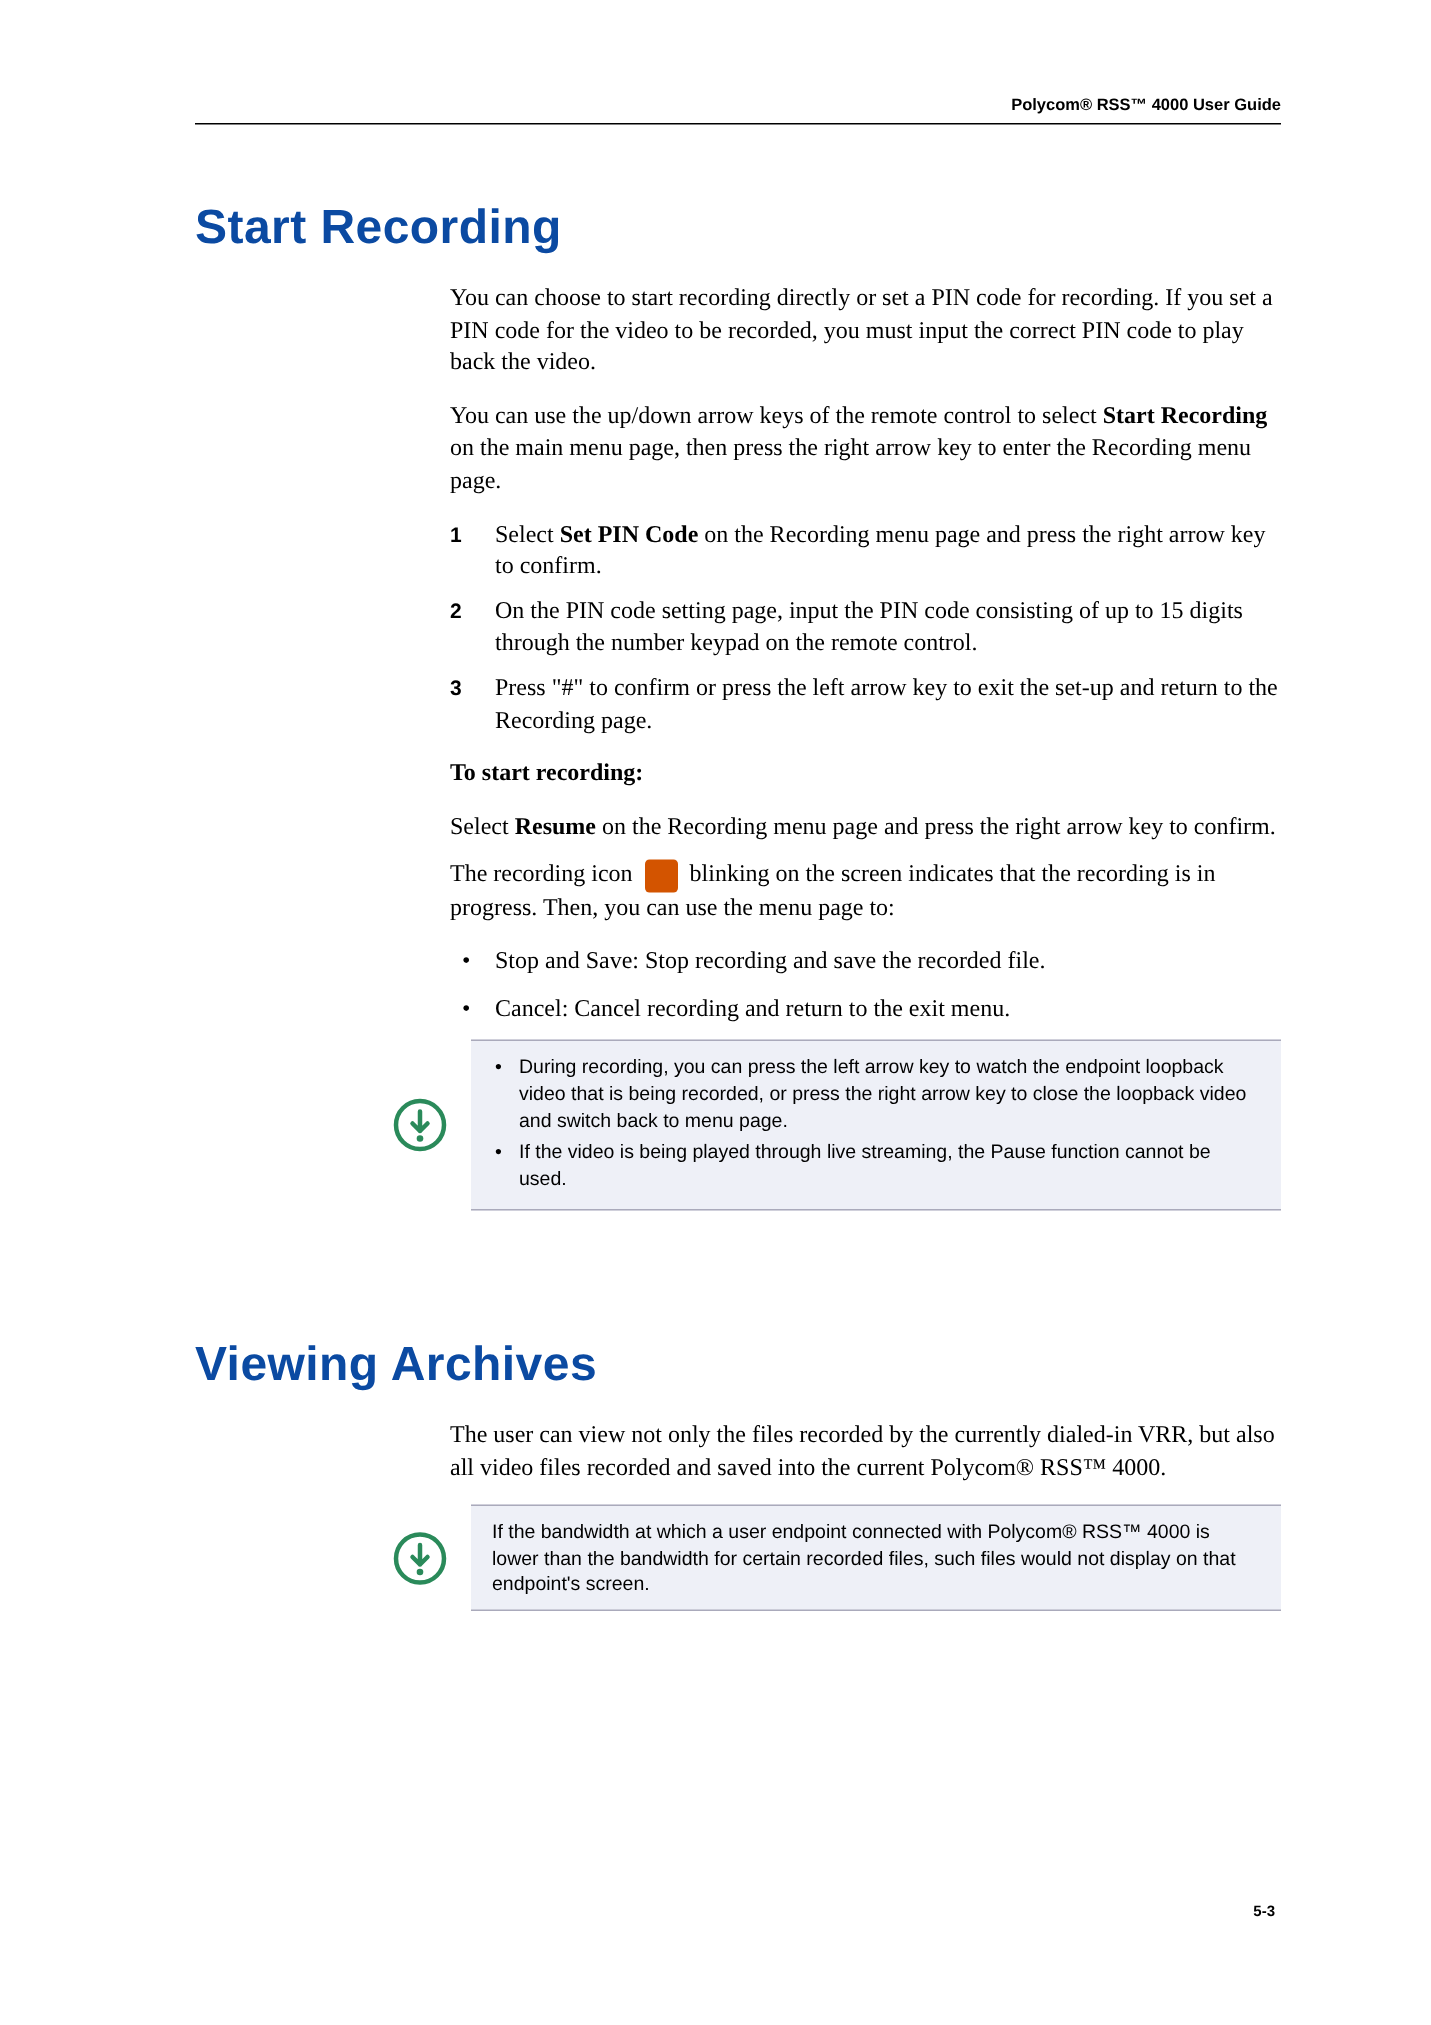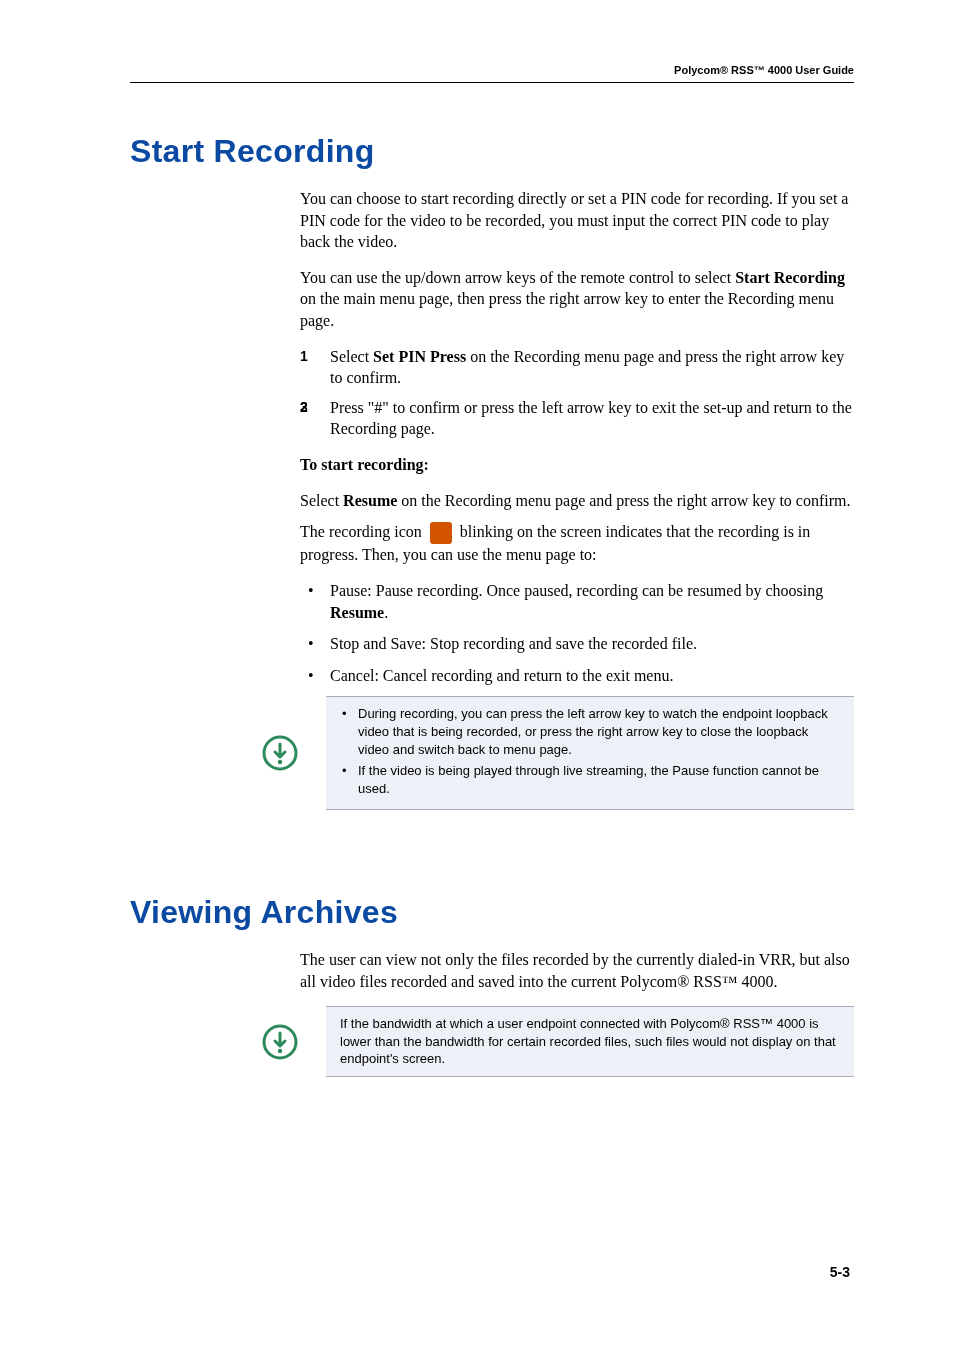--- a/index.html
+++ b/index.html
@@ -82,21 +82,21 @@
     width: 22px;
     height: 22px;
     background: #d35400;
     border-radius: 3px;
     vertical-align: middle;
     margin: 0 4px;
   }
   .note-row {
     display: flex;
     align-items: center;
-    gap: 26px;
+    gap: 14px;
     margin-left: 130px;
     margin-right: 0;
     margin-top: 6px;
   }
   .note-box {
     flex: 1;
     background: #eef0f7;
     border-top: 1px solid #aab;
     border-bottom: 1px solid #aab;
     padding: 8px 14px 8px 14px;
@@ -123,64 +123,62 @@
     flex-shrink: 0;
     display: flex;
     justify-content: center;
   }
   .page-num {
     position: absolute;
     bottom: 70px;
     right: 104px;
     font-family: Arial, Helvetica, sans-serif;
     font-weight: bold;
-    font-size: 14px;
+    font-size: 10px;
   }
 </style>
 </head>
 <body>
 
 <div class="page">
 
   <div class="header-line">Polycom® RSS™ 4000 User Guide</div>
 
   <h1>Start Recording</h1>
 
   <div class="body-text">
     <p>You can choose to start recording directly or set a PIN code for recording. If you set a PIN code for the video to be recorded, you must input the correct PIN code to play back the video.</p>
     <p>
       <span>You can use the up/down arrow keys of the remote control to select </span><strong>Start Recording</strong><span> on the main menu page, then press the right arrow key to enter the Recording menu page.</span>
     </p>
 
     <ol class="steps">
       <li>
         <span class="num">1</span>
-        <span>Select </span><strong>Set PIN Press</strong><span> on the Recording menu page and press the right arrow key to confirm.</span>
+        <span>Select </span><strong>Set PIN Code</strong><span> on the Recording menu page and press the right arrow key to confirm.</span>
       </li>
       <li>
         <span class="num">2</span>
+        <span>On the PIN code setting page, input the PIN code consisting of up to 15 digits through the number keypad on the remote control.</span>
       </li>
       <li>
         <span class="num">3</span>
         <span>Press "#" to confirm or press the left arrow key to exit the set-up and return to the Recording page.</span>
       </li>
     </ol>
 
     <p class="sub-head">To start recording:</p>
     <p style="margin-bottom:10px;">
       <span>Select </span><strong>Resume</strong><span> on the Recording menu page and press the right arrow key to confirm.</span>
     </p>
     <p>
       <span>The recording icon </span><span class="rec-icon"></span><span> blinking on the screen indicates that the recording is in progress. Then, you can use the menu page to:</span>
     </p>
 
     <ul class="bullets">
-      <li>
-        <span>Pause: Pause recording. Once paused, recording can be resumed by choosing </span><strong>Resume</strong><span>.</span>
-      </li>
       <li>
         <span>Stop and Save: Stop recording and save the recorded file.</span>
       </li>
       <li>
         <span>Cancel: Cancel recording and return to the exit menu.</span>
       </li>
     </ul>
   </div>
 
   <div class="note-row">

